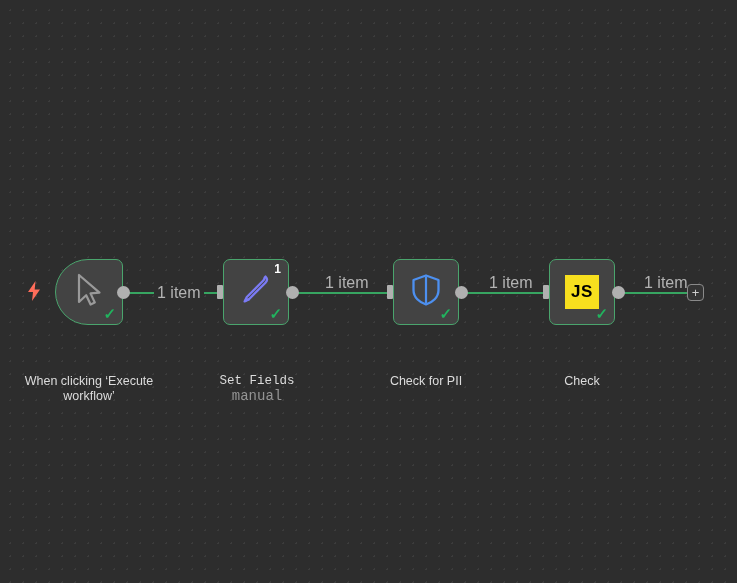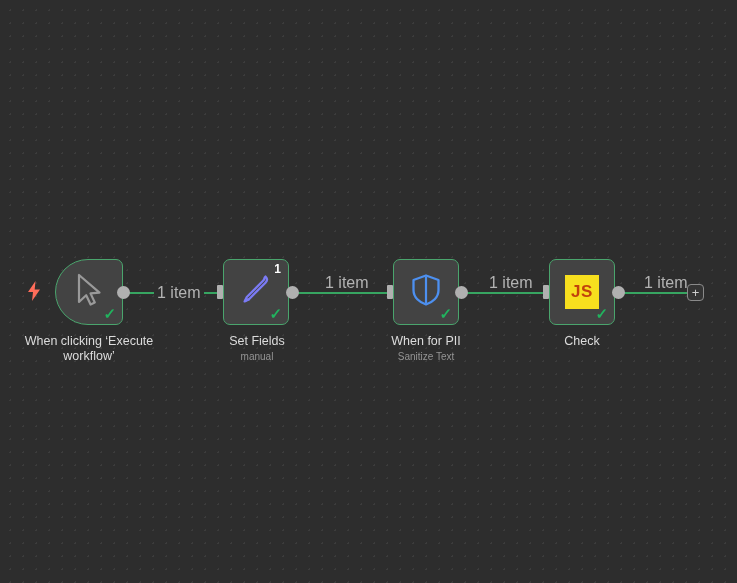--- a/index.html
+++ b/index.html
@@ -91,25 +91,26 @@
     line-height: 14px;
   }
 
   
   .node-label {
     position: absolute;
     text-align: center;
     color: #dcdcdc;
     font-size: 12.5px;
     line-height: 15px;
+    margin-top: 40px;
   }
   .node-sub {
     display: block;
     color: #949494;
-    font-size: 10px;
+    font-size: 14px;
     line-height: 15px;
   }
 
   
   .bolt {
     position: absolute;
     color: #ff6d5a;
     font-size: 19px;
     line-height: 19px;
   }
@@ -123,21 +124,21 @@
     color: #cfcfcf;
     font-size: 13px;
     line-height: 15px;
     text-align: center;
     box-sizing: border-box;
   }
   .js-icon {
     width: 34px;
     height: 34px;
     background: #f7df1e;
-    color: #c2410c;
+    color: #000000;
     font-size: 17px;
     font-weight: bold;
     font-family: "Liberation Sans", sans-serif;
     display: flex;
     align-items: center;
     justify-content: center;
     letter-spacing: 0.5px;
   }
 </style>
 </head>
@@ -180,39 +181,38 @@
   <div class="node node-std" style="left:223px; top:259px;">
     <span class="node-badge">1</span>
     <span>
       <svg width="34" height="34" viewBox="0 0 34 34" aria-hidden="true">
         <path d="M26.5 3.5 C28.6 5.6 28.6 7.6 26.5 9.7 L10 26.2 L5.6 28.4 L7.8 24 L24.3 7.5 C26.4 5.4 24.4 5.4 26.5 3.5 Z" fill="none" stroke="#7b7bf5" stroke-width="2.3" stroke-linejoin="round"></path>
         <path d="M6.2 27.8 L9.8 26.4" stroke="#7b7bf5" stroke-width="2.3" stroke-linecap="round"></path>
       </svg>
     </span>
     <span class="node-check">✓</span>
   </div>
-  <div class="node-label" style="left:197px; top:334px; width:120px;">
+  <div class="node-label" style="left:197px; top:334px; width:120px;font-family:Liberation Mono, monospace;">
     <span>Set Fields</span>
     <span class="node-sub">manual</span>
   </div>
   <div class="port-out" style="left:286px; top:286px;"></div>
 
   <div class="port-in" style="left:387px; top:285px;"></div>
   <div class="node node-std" style="left:393px; top:259px;">
     <span>
       <svg width="32" height="34" viewBox="0 0 32 34" aria-hidden="true">
         <path d="M16 2.5 L28.5 7 V17 C28.5 24.5 22.5 29.5 16 31.5 C9.5 29.5 3.5 24.5 3.5 17 V7 Z" fill="none" stroke="#4d90f0" stroke-width="2.3" stroke-linejoin="round"></path>
         <path d="M16 3.5 L16 30.5" stroke="#4d90f0" stroke-width="2.2"></path>
       </svg>
     </span>
     <span class="node-check">✓</span>
   </div>
   <div class="node-label" style="left:366px; top:334px; width:120px;">
-    <span>When for PII</span>
-    <span class="node-sub">Sanitize Text</span>
+    <span>Check for PII</span>
   </div>
   <div class="port-out" style="left:455px; top:286px;"></div>
 
   <div class="port-in" style="left:543px; top:285px;"></div>
   <div class="node node-std" style="left:549px; top:259px;">
     <span class="js-icon">
       <span>JS</span>
     </span>
     <span class="node-check">✓</span>
   </div>

